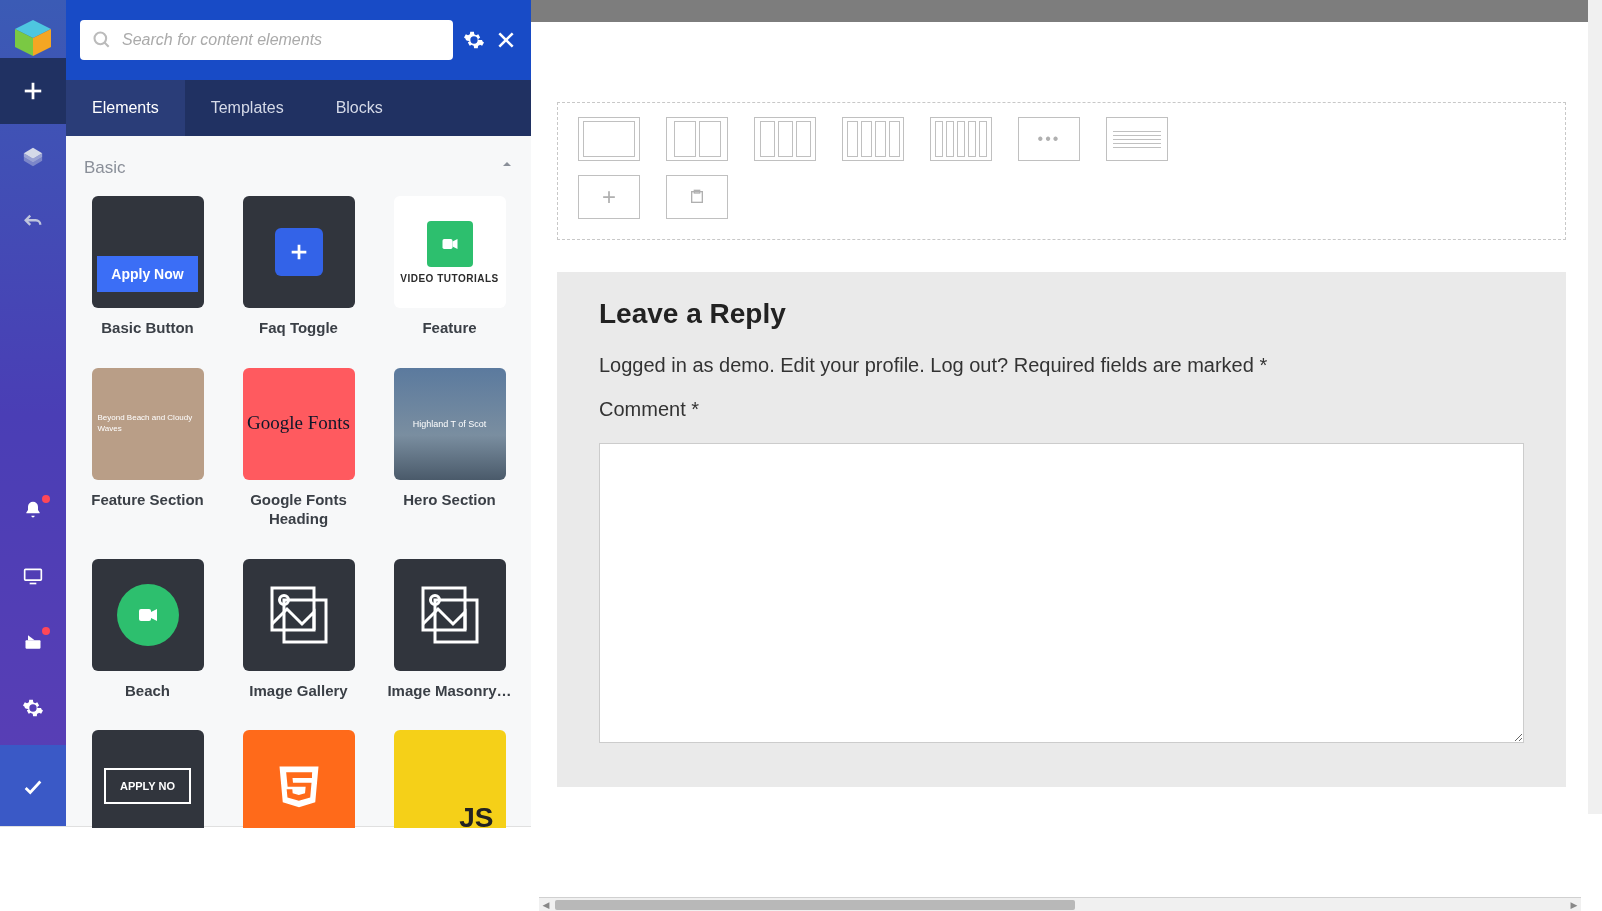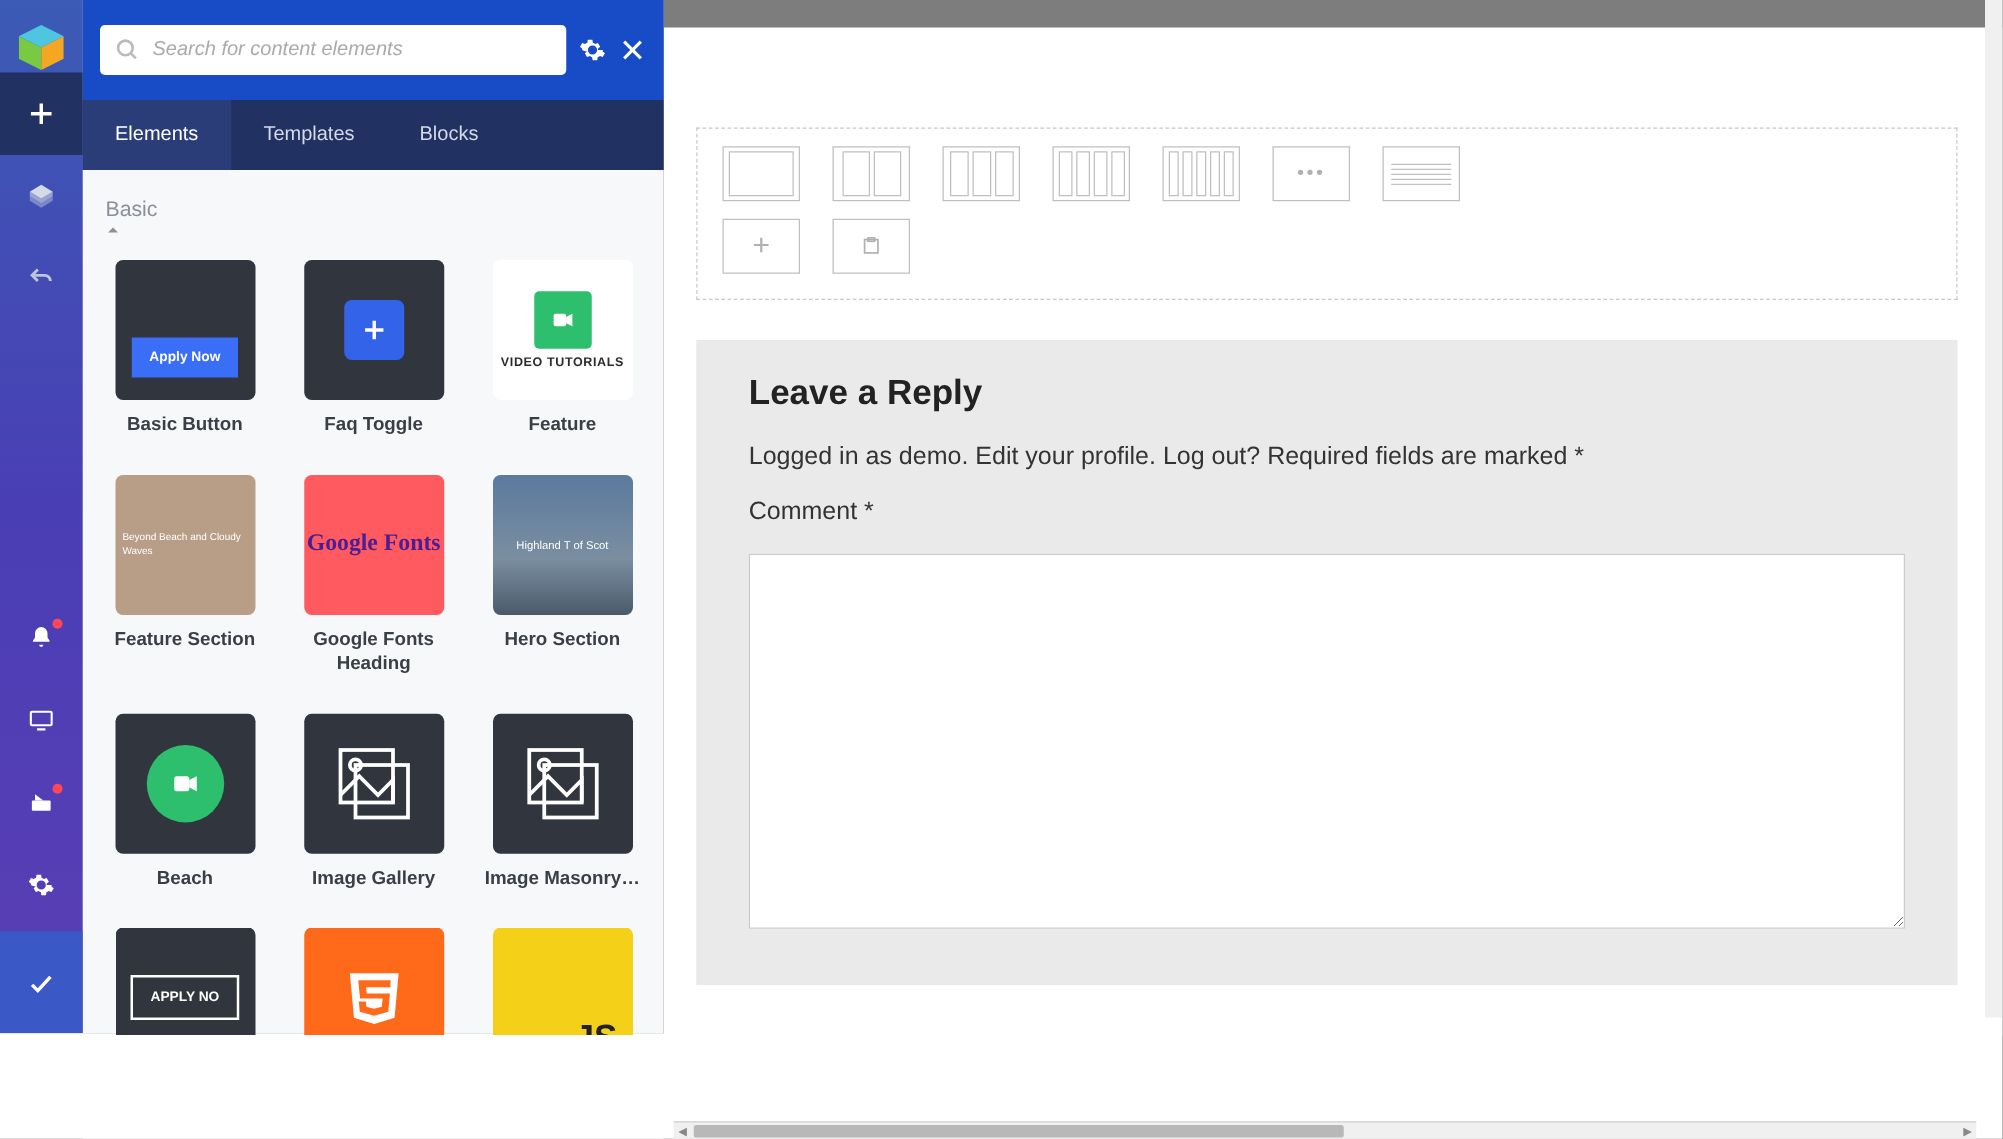--- a/index.html
+++ b/index.html
@@ -18,38 +18,38 @@
 .panel { width: 465px; background:#f7f8f9; display:flex; flex-direction:column; height:828px; }
 .panel-header { background:#184bc6; height:80px; display:flex; align-items:center; padding:0 14px; gap:10px; }
 .search-wrap { flex:1; background:#fff; border-radius:4px; height:40px; display:flex; align-items:center; padding:0 12px; gap:10px; }
 .search-wrap input { border:none; outline:none; flex:1; font-size:16px; color:#333; font-style:italic; }
 .search-wrap input::placeholder { color:#aaa; font-style:italic; }
 .hdr-icon { width:22px; height:22px; color:#fff; cursor:pointer; display:flex; align-items:center; justify-content:center;}
 .tabs { background:#203162; height:56px; display:flex; align-items:stretch; }
 .tab { padding:0 26px; display:flex; align-items:center; color:#d5dae8; font-size:16px; cursor:pointer; }
 .tab.active { color:#fff; background:#2a3d78; }
 .panel-body { flex:1; overflow:auto; padding:14px 18px; }
-.section-head { display:flex; justify-content:space-between; padding:8px 0; cursor:pointer;flex-direction:column;}
+.section-head { display:flex; justify-content:space-between; padding:8px 0; cursor:pointer;}
 .section-head span { color:#8a8f99; font-size:17px; font-weight:500; }
 .section-head svg { color:#8a8f99; }
 .grid { display:grid; grid-template-columns: repeat(3, 1fr); gap:30px 24px; padding-top:10px; }
 .card { display:flex; flex-direction:column; align-items:center; gap:10px; cursor:pointer;}
 .thumb { width:112px; height:112px; background:#31353d; border-radius:6px; display:flex; align-items:center; justify-content:center; overflow:hidden; position:relative;}
 .card-label { font-size:15px; color:#3a3f46; text-align:center; font-weight:600; line-height:1.3; }
 
 
 .thumb-apply { background:#31353d; }
-.thumb-apply .btn { background:#3b6ef6; color:#fff; padding:10px 14px; font-size:11px; font-weight:700;margin-top:43px; }
+.thumb-apply .btn { background:#3b6ef6; color:#fff; padding:10px 14px; font-size:14px; font-weight:700;margin-top:43px; }
 .thumb-faq .plus { width:48px; height:48px; background:#3363e8; border-radius:6px; display:flex; align-items:center; justify-content:center;}
 .thumb-feature { background:#fff; flex-direction:column; gap:6px;}
 .thumb-feature .vi { width:46px; height:46px; background:#2dbf6e; border-radius:4px; display:flex; align-items:center; justify-content:center;}
 .thumb-feature .txt { font-size:10px; font-weight:800; color:#2b2b2b; line-height:1.1; text-align:center; letter-spacing:0.5px;}
 .thumb-section { background:#b99e87; display:flex; align-items:center; justify-content:center; }
 .thumb-section .inner { color:#fff; font-size:8px; text-align:left; line-height:1.3; padding:0 6px;}
-.thumb-gfonts { background:#ff5a5f; color:#4c1d95; font-size:19px; font-weight:700; text-align:right; line-height:1.1; font-family:Georgia,serif;}
+.thumb-gfonts { background:#ff5a5f; color:#0f172a; font-size:19px; font-weight:400; text-align:right; line-height:1.1; font-family:Georgia,serif;}
 .thumb-hero { background:linear-gradient(180deg,#5b7a9e 0%,#7a8ea0 60%,#4a5a6a 100%); color:#fff; font-size:9px; display:flex; align-items:center; justify-content:center; padding:0 6px; text-align:center;}
 .thumb-icon { }
 .thumb-icon .circ { width:62px; height:62px; background:#2dbf6e; border-radius:50%; display:flex; align-items:center; justify-content:center;}
 .thumb-svg svg { width:72px; height:72px; }
 .thumb-applyb { background:#31353d; }
 .thumb-applyb .bb { border:2px solid #fff; color:#fff; padding:10px 14px; font-size:11px; font-weight:700; }
 .thumb-html { background:#ff6a1a; display:flex; align-items:center; justify-content:center;}
 .thumb-js { background:#f5d018; color:#222; display:flex; align-items:flex-end; justify-content:flex-end; padding:8px 12px;}
 .thumb-js span { font-size:28px; font-weight:800; }
 

